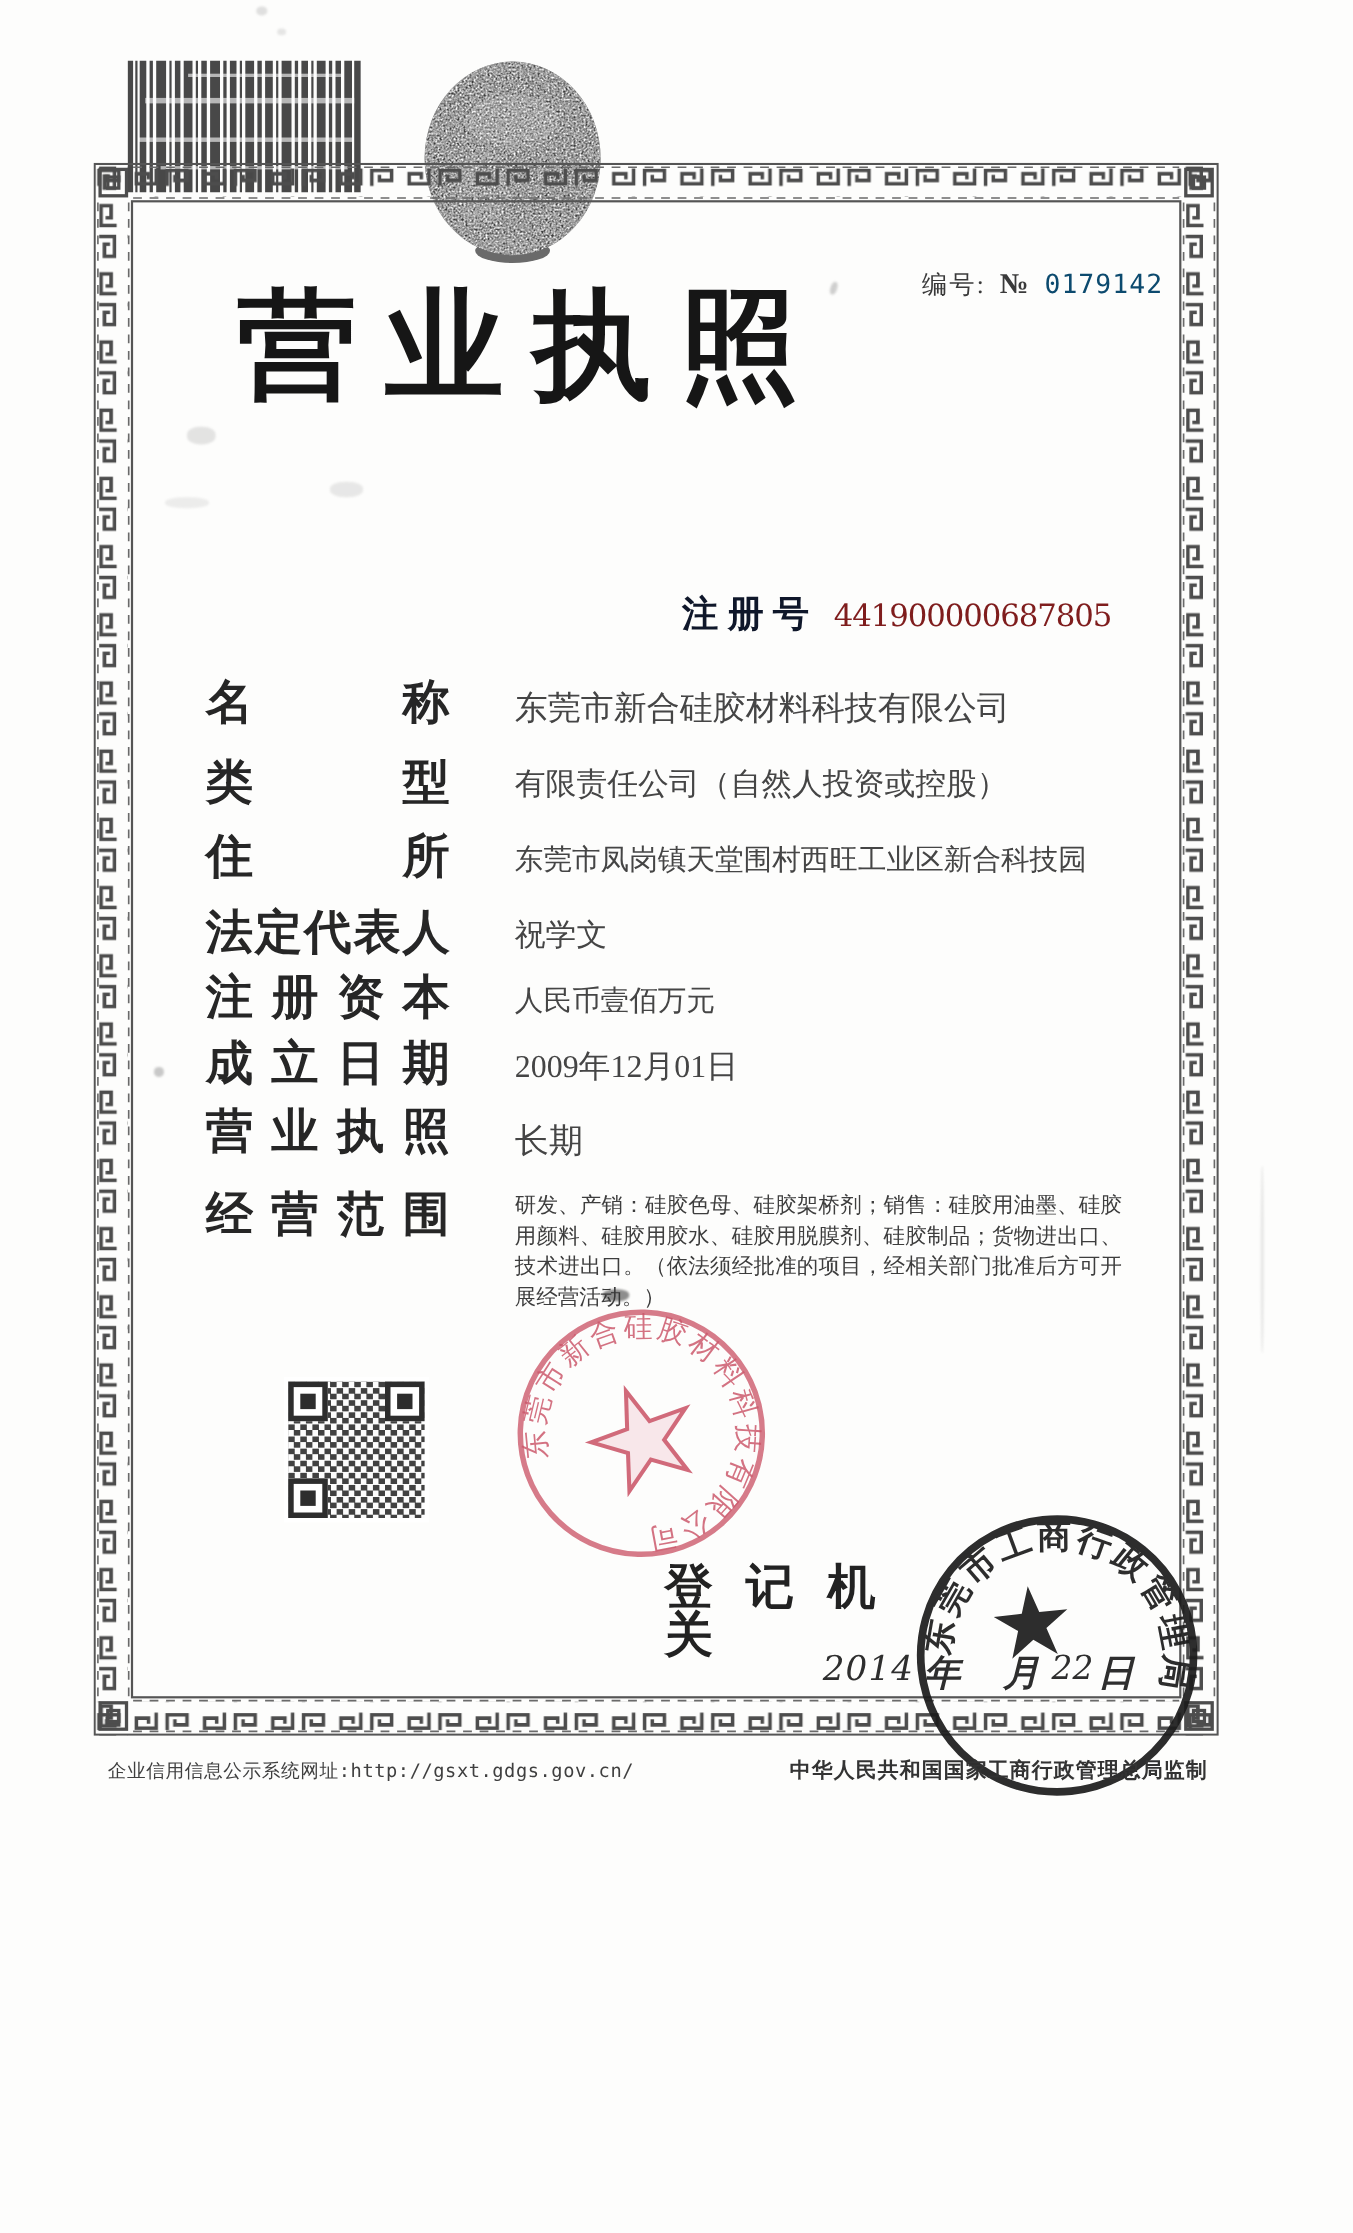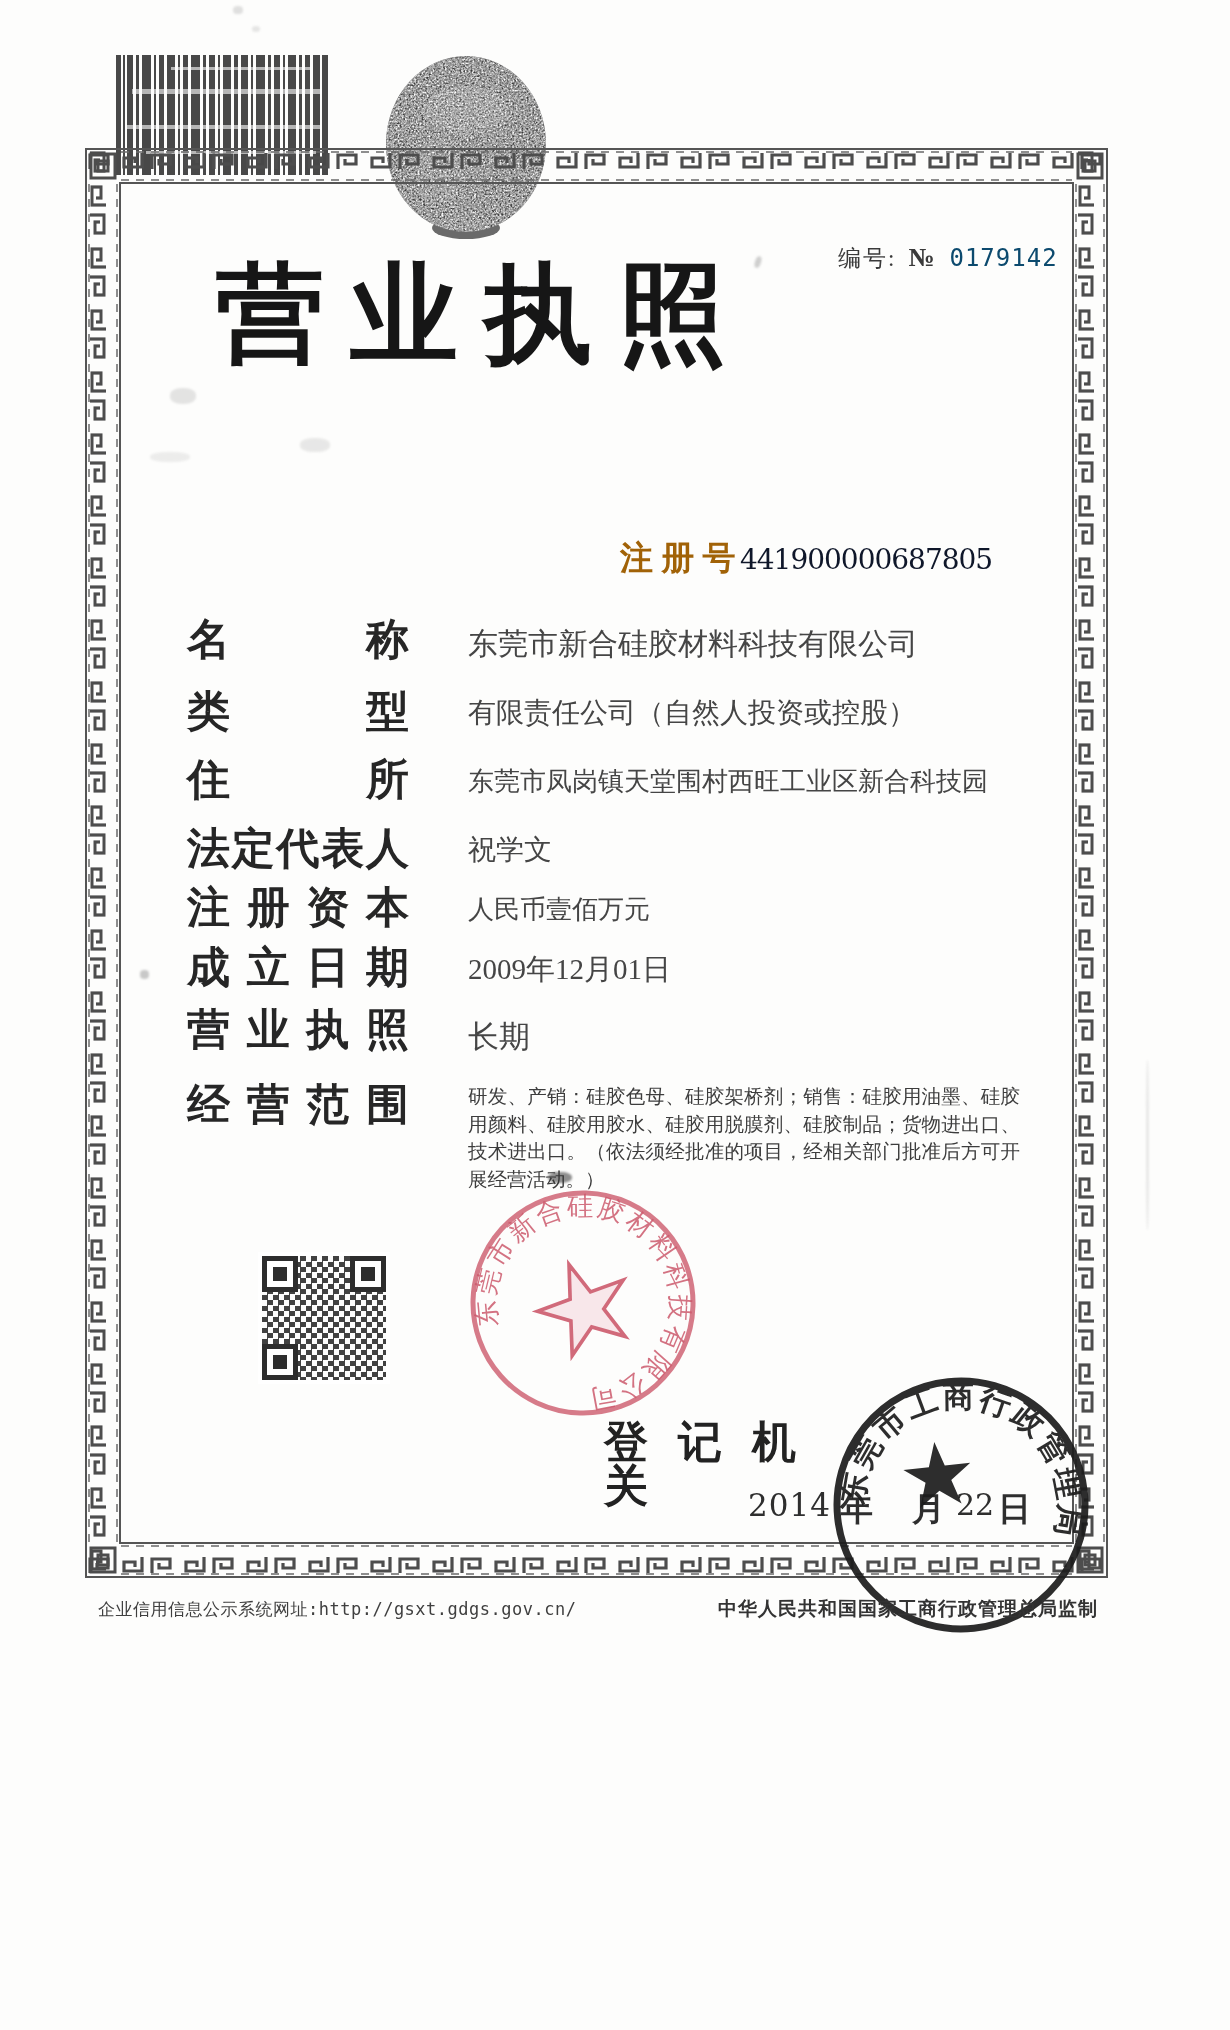--- a/index.html
+++ b/index.html
@@ -22,22 +22,22 @@
   .serial .no{font-size:26px;font-weight:700;font-family:"Liberation Serif",serif;margin-left:8px;}
   .serial .digits{font-size:24px;font-family:"DejaVu Sans Mono",monospace;letter-spacing:1px;margin-left:10px;color:#0c4a6e;}
 
   
   .title{position:absolute;left:216px;top:252px;margin:0;font-size:108px;line-height:1.15;
          font-weight:900;color:#161616;letter-spacing:26px;white-space:nowrap;
          font-family:"Liberation Sans",sans-serif;}
 
   
   .regno{position:absolute;left:620px;top:536px;white-space:nowrap;color:#333;}
-  .regno .lbl{font-size:33px;font-weight:700;font-family:"Liberation Serif",serif;color:#a16207;}
-  .regno .val{font-size:28px;font-family:"DejaVu Serif",serif;letter-spacing:-1px;color:#0f172a;}
+  .regno .lbl{font-size:33px;font-weight:700;font-family:"Liberation Serif",serif;color:#0f172a;}
+  .regno .val{font-size:28px;font-family:"DejaVu Serif",serif;letter-spacing:-1px;margin-left:18px;color:#7f1d1d;}
 
   
   .row-label{position:absolute;left:187px;width:222px;text-align:justify;text-align-last:justify;
              font-size:43px;line-height:1;font-weight:700;color:#262626;
              font-family:"Liberation Serif",serif;}
   .row-value{position:absolute;left:468px;color:#454545;white-space:nowrap;
              font-family:"Liberation Serif",serif;}
   .l0{top:618px}.v0{top:624px;font-size:30px}
   .l1{top:690px}.v1{top:694px;font-size:28px}
   .l2{top:758px}.v2{top:764px;font-size:26px}
@@ -60,21 +60,21 @@
 
   
   .seal-red{position:absolute;left:460px;top:1180px;width:246px;height:246px;opacity:.85;}
   .seal-black{position:absolute;left:828px;top:1372px;width:266px;height:266px;opacity:.92;}
 
   
   .registrar{position:absolute;left:604px;top:1421px;width:192px;font-size:44px;line-height:1;
              font-weight:700;color:#222;text-align:justify;text-align-last:justify;
              font-family:"Liberation Serif",serif;}
   .date{position:absolute;left:748px;top:1483px;height:44px;width:300px;color:#2e2e2e;}
-  .date span{position:absolute;top:4px;}
+  .date span{position:absolute;top:16px;font-style:italic;}
   .date .y{left:0;font-size:31px;font-family:"DejaVu Serif",serif;letter-spacing:1px;}
   .date .yu{left:92px;font-size:33px;font-weight:700;font-family:"Liberation Serif",serif;}
   .date .mu{left:164px;font-size:33px;font-weight:700;font-family:"Liberation Serif",serif;}
   .date .d{left:208px;font-size:30px;font-family:"DejaVu Serif",serif;}
   .date .du{left:250px;font-size:33px;font-weight:700;font-family:"Liberation Serif",serif;}
 
   
   .footer-left{position:absolute;left:98px;top:1598px;font-size:17px;color:#3f3f3f;letter-spacing:.5px;
                font-family:"DejaVu Sans Mono",monospace;}
   .footer-right{position:absolute;left:718px;top:1596px;font-size:19px;font-weight:700;color:#333;

